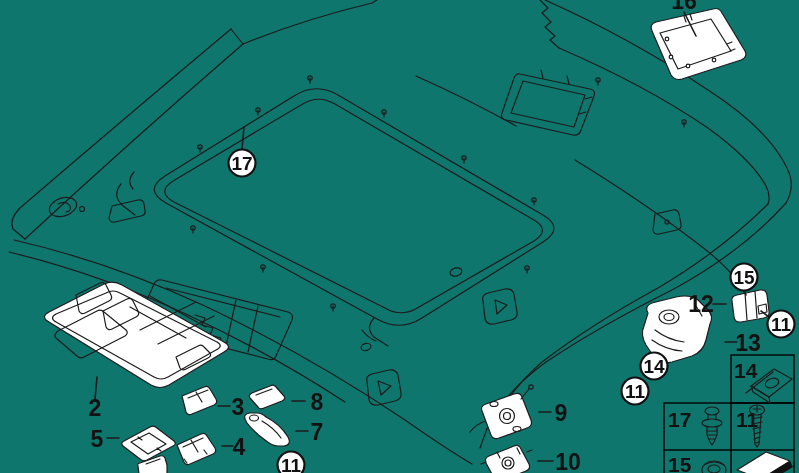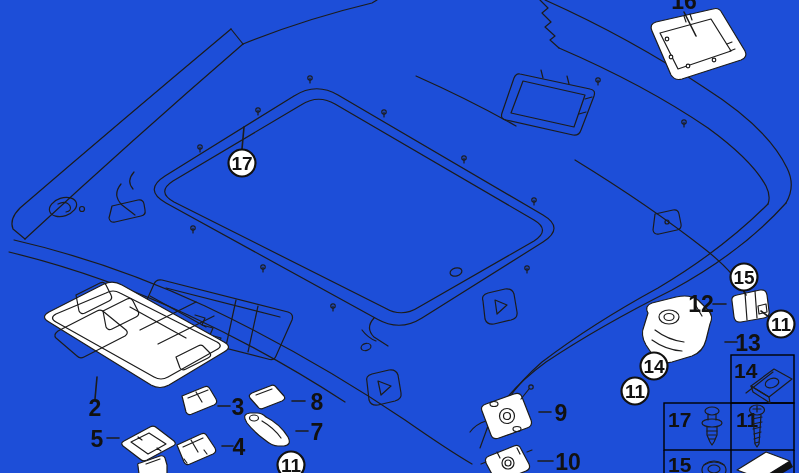--- a/index.html
+++ b/index.html
@@ -1,16 +1,16 @@
 <!DOCTYPE html>
 <html><head>
 <meta charset="utf-8">
 <style>
   html,body{margin:0;padding:0;background:#fff;}
-  .stage{position:relative;width:799px;height:473px;background:#1d4ed8;overflow:hidden;text-decoration:underline;}
+  .stage{position:relative;width:799px;height:473px;background:#0f766e;overflow:hidden;text-decoration:underline;}
   svg{display:block;}
   .art{stroke:#1c1c1c;fill:none;stroke-width:1.2;stroke-linecap:round;stroke-linejoin:round;}
   .artfill{stroke:#1c1c1c;fill:#ffffff;stroke-width:1.2;stroke-linecap:round;stroke-linejoin:round;}
   .leader{stroke:#1c1c1c;fill:none;stroke-width:1.6;stroke-linecap:round;}
   .tbl{stroke:#000;fill:none;stroke-width:1.4;}
   .lbl{font:700 23px "Liberation Sans", sans-serif;fill:#111;text-anchor:middle;}
   .clbl{font:700 19px "Liberation Sans", sans-serif;fill:#111;text-anchor:middle;}
   .tlbl{font:700 21px "Liberation Sans", sans-serif;fill:#111;}
   .ccirc{fill:#fff;stroke:#111;stroke-width:2.2;}
   .blk{fill:#111;stroke:none;}

